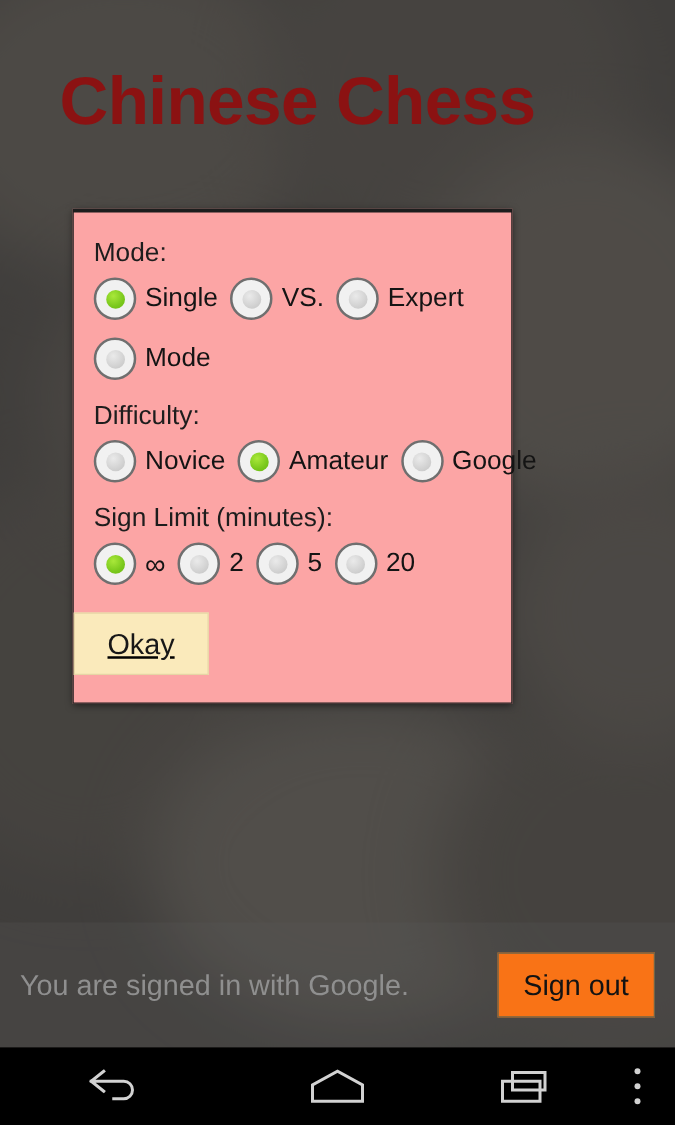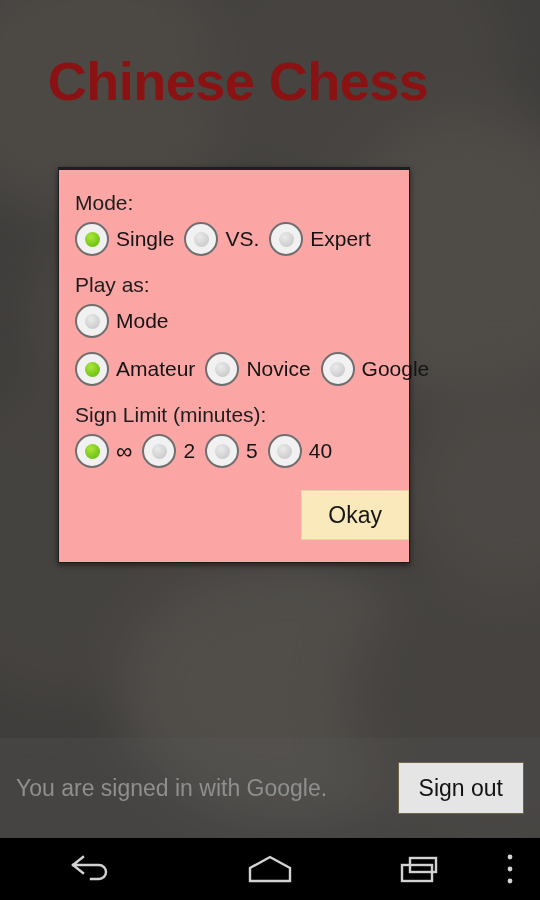--- a/index.html
+++ b/index.html
@@ -121,21 +121,22 @@
     color: #141414;
     margin-left: 7px;
     margin-right: 10px;
   }
   .opt-label.inf { font-size: 23px; }
 
   
   #okay-row {
     margin-top: 22px;
     display: flex;
-    justify-content: flex-end;
+    justify-content: flex-start;
+    text-decoration: underline;
   }
   #okay-button {
     background: #faeabb;
     border: 1px solid #e6d5a5;
     color: #171717;
     font-size: 23px;
     padding: 10px 26px;
     line-height: 28px;
     cursor: pointer;
   }
@@ -149,21 +150,21 @@
     align-items: center;
     padding: 0 16px;
     background: rgba(90,90,90,0.22);
   }
   #signin-text {
     flex: 1;
     font-size: 23px;
     color: #8f8f8f;
   }
   #signout-button {
-    background: #e5e5e5;
+    background: #f97316;
     border: 1px solid #6e6549;
     color: #131313;
     font-size: 23px;
     padding: 11px 20px;
     line-height: 28px;
     cursor: pointer;
   }
 
   
   #navbar {
@@ -224,43 +225,43 @@
             </div>
             <div class="opt">
               <span class="radio">
                 <span class="dot"></span>
               </span>
               <span class="opt-label">Expert</span>
             </div>
           </div>
         </div>
         <div class="group">
-          <div class="group-label">Play as:</div>
           <div class="options">
             <div class="opt">
               <span class="radio">
                 <span class="dot"></span>
               </span>
               <span class="opt-label">Mode</span>
             </div>
           </div>
         </div>
         <div class="group">
+          <div class="group-label">Difficulty:</div>
           <div class="options">
             <div class="opt">
+              <span class="radio">
+                <span class="dot"></span>
+              </span>
+              <span class="opt-label">Novice</span>
+            </div>
+            <div class="opt">
               <span class="radio on">
                 <span class="dot"></span>
               </span>
               <span class="opt-label">Amateur</span>
-            </div>
-            <div class="opt">
-              <span class="radio">
-                <span class="dot"></span>
-              </span>
-              <span class="opt-label">Novice</span>
             </div>
             <div class="opt">
               <span class="radio">
                 <span class="dot"></span>
               </span>
               <span class="opt-label">Google</span>
             </div>
           </div>
         </div>
         <div class="group">
@@ -281,21 +282,21 @@
             <div class="opt">
               <span class="radio">
                 <span class="dot"></span>
               </span>
               <span class="opt-label">5</span>
             </div>
             <div class="opt">
               <span class="radio">
                 <span class="dot"></span>
               </span>
-              <span class="opt-label">40</span>
+              <span class="opt-label">20</span>
             </div>
           </div>
         </div>
       </div>
 
     <div id="okay-row">
       <button id="okay-button">Okay</button>
     </div>
   </div>
 

